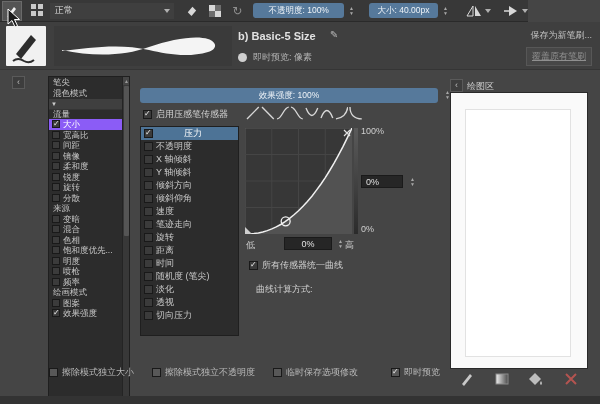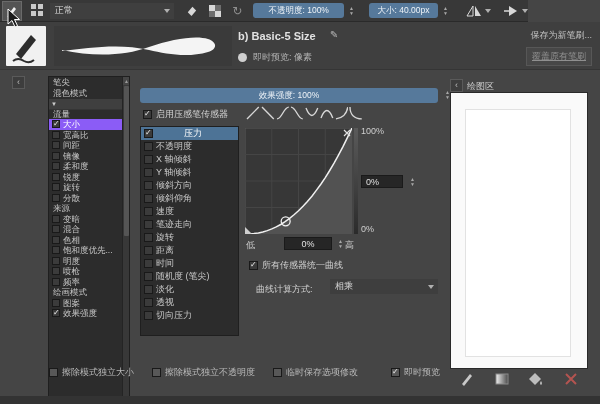--- a/index.html
+++ b/index.html
@@ -436,24 +436,20 @@
   </div>
   <div class="abs spin mid-spin-btn"></div>
   <div class="abs lbl-high">高</div>
 
   <div class="abs share-row">
     <span class="cb checked"></span>
     <span>所有传感器统一曲线</span>
   </div>
 
   <div class="abs calc-lbl">曲线计算方式:</div>
-  <div class="abs calc-dd">
-    <span class="val">相乘</span>
-    <span class="caret"></span>
-  </div>
 
   <div class="abs collapse sp-collapse">
     <span>‹</span>
   </div>
   <div class="abs sp-title">绘图区</div>
   <div class="abs sp-canvas">
     <div class="sp-page"></div>
   </div>
   <div class="abs sp-btns">
     <svg width="16" height="14" viewBox="0 0 16 14">

